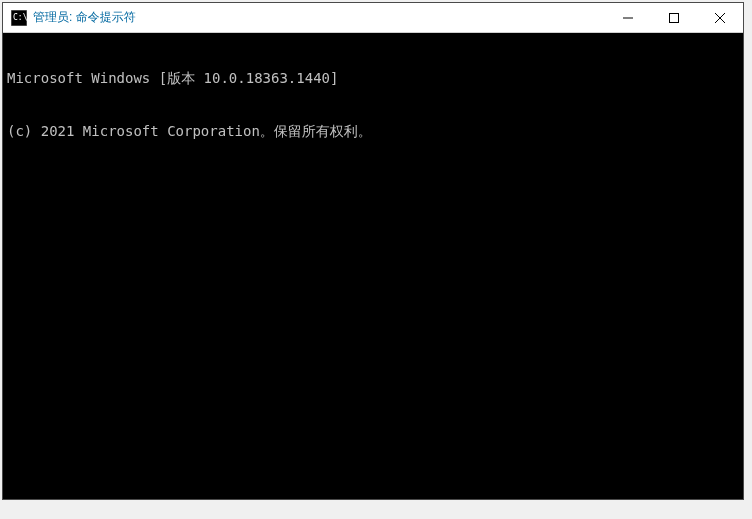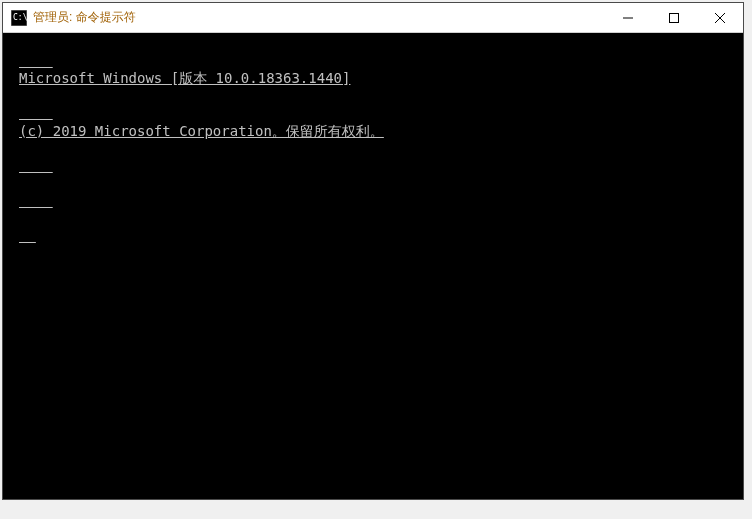--- a/index.html
+++ b/index.html
@@ -42,21 +42,21 @@
       display: flex;
       align-items: center;
       justify-content: center;
     }
     .title-icon svg {
       width: 16px;
       height: 16px;
     }
     .title-text {
       font-size: 12px;
-      color: #a16207;
+      color: #0369a1;
       flex: 1;
       white-space: nowrap;
     }
     .window-controls {
       display: flex;
       height: 100%;
     }
     .win-btn {
       width: 46px;
       height: 100%;
@@ -67,28 +67,27 @@
       background: transparent;
       border: none;
     }
     .win-btn svg {
       width: 10px;
       height: 10px;
     }
     .terminal {
       flex: 1;
       background: #000000;
-      padding: 2px 16px;
+      padding: 2px 4px;
       font-family: "NSimSun", "SimSun", "Consolas", monospace;
       font-size: 14px;
       line-height: 1.25;
       color: #c0c0c0;
       overflow: hidden;
       white-space: pre;
-      text-decoration: underline;
     }
     .terminal .line {
       white-space: pre;
     }
   </style>
 </head>
 <body>
 
 <div class="window">
   <div class="titlebar">
@@ -113,17 +112,17 @@
       <button class="win-btn close">
         <svg viewBox="0 0 10 10">
           <line x1="0" y1="0" x2="10" y2="10" stroke="#000" stroke-width="1"></line>
           <line x1="10" y1="0" x2="0" y2="10" stroke="#000" stroke-width="1"></line>
         </svg>
       </button>
     </div>
   </div>
   <div class="terminal">
     <div class="line">Microsoft Windows [版本 10.0.18363.1440]</div>
-    <div class="line">(c) 2019 Microsoft Corporation。保留所有权利。</div>
+    <div class="line">(c) 2021 Microsoft Corporation。保留所有权利。</div>
     <div class="line"></div>
     <div class="line"></div>
   </div>
 </div>
 
 </body></html>

